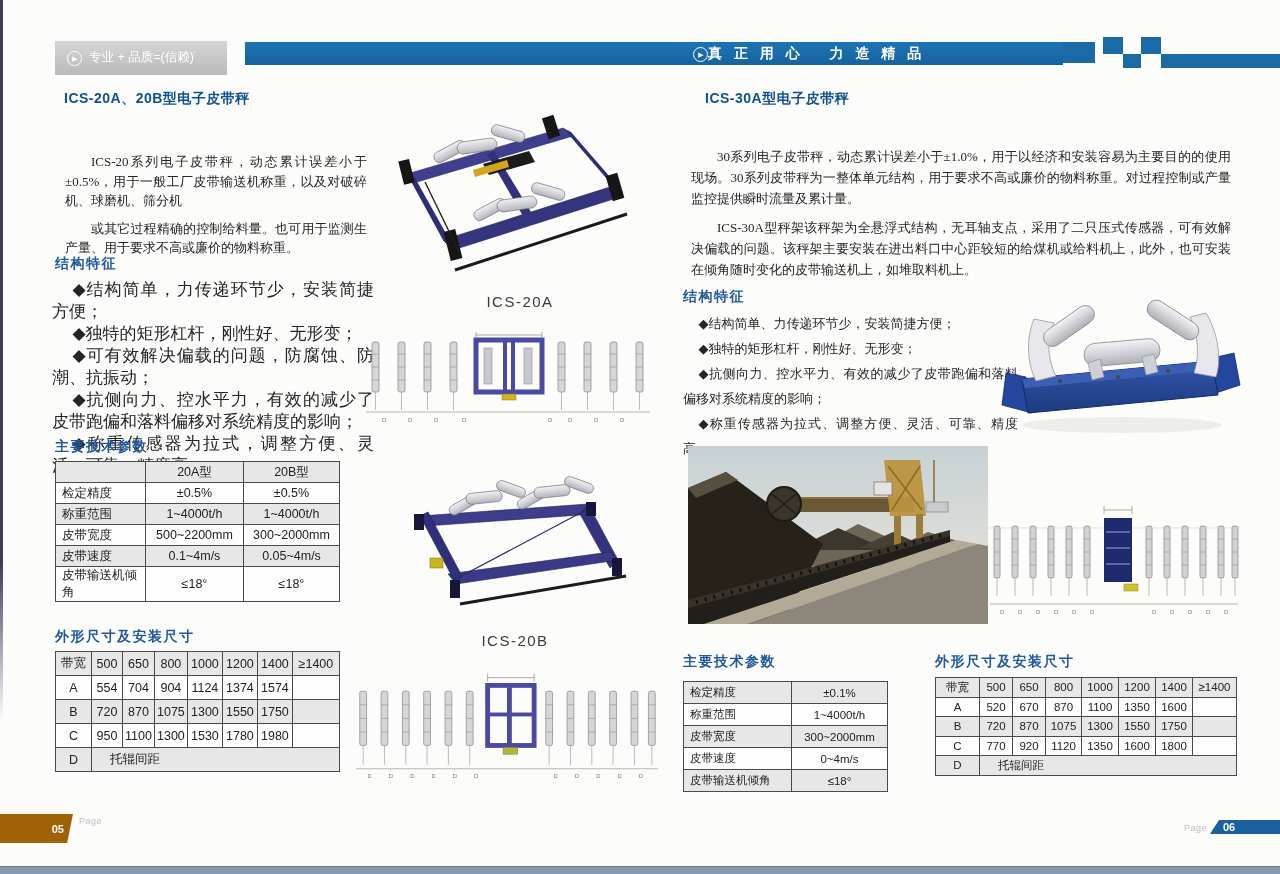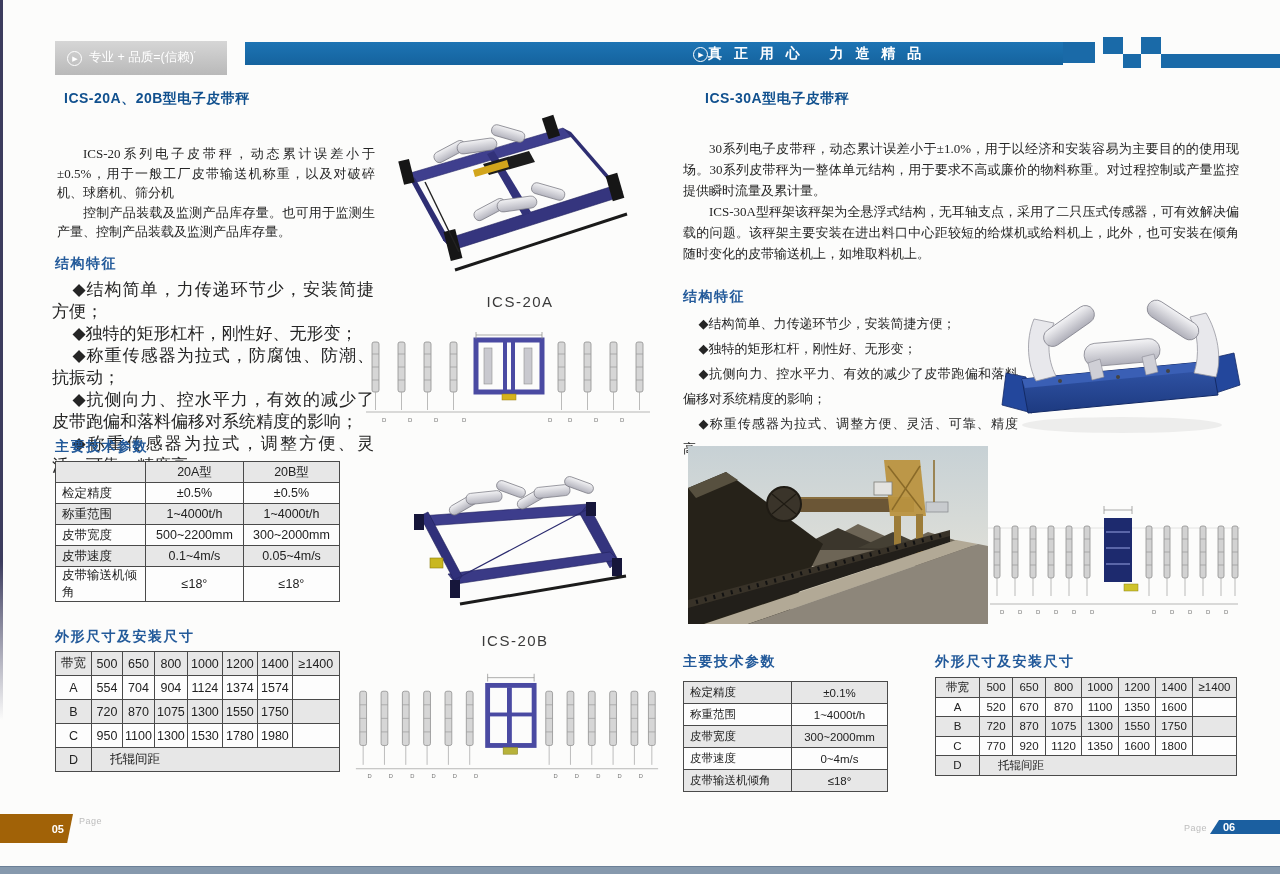--- a/index.html
+++ b/index.html
@@ -18,21 +18,21 @@
   .slogan{font-weight:bold;font-size:14px;letter-spacing:4px;}
   .play{display:inline-flex;width:15px;height:15px;border:1.5px solid #fff;border-radius:50%;
     align-items:center;justify-content:center;font-size:7px;color:#fff;line-height:1;
     padding-left:1px;box-sizing:border-box;flex:none;}
   .chk{background:#1a6aa8;}
   
   .page-title{font-weight:bold;font-size:14px;color:#10508e;letter-spacing:.5px;}
   .sec-h{font-weight:bold;font-size:14px;color:#235a9a;letter-spacing:1.5px;}
   
   .serif{font-family:"Liberation Serif","DejaVu Serif",serif;color:#252525;}
-  .intro p{margin:0;text-indent:2em;text-align:justify;}
+  .intro p{margin:8px;text-indent:2em;text-align:justify;}
   .intro{font-size:13px;line-height:19.5px;}
   .intro-r{font-size:13px;line-height:21px;}
   .feat p{margin:0;text-indent:1.2em;text-align:justify;}
   
   table{border-collapse:collapse;font-family:Liberation Sans, sans-serif;color:#222;}
   td{border:1px solid #4a4a4a;text-align:center;padding:0 2px;}
   tr:nth-child(odd) td{background:#e7e7e7;}
   tr:nth-child(even) td{background:#fdfdfd;}
   .t-left td:first-child{text-align:left;padding-left:6px;}
   .tbl-l td{height:20px;font-size:12.5px;}
@@ -75,28 +75,28 @@
   <div class="abs chk" style="left:1063px;top:42px;width:32px;height:21px"></div>
   <div class="abs chk" style="left:1103px;top:37px;width:20px;height:17px"></div>
   <div class="abs chk" style="left:1141px;top:37px;width:20px;height:17px"></div>
   <div class="abs chk" style="left:1123px;top:54px;width:18px;height:14px"></div>
   <div class="abs chk" style="left:1161px;top:54px;width:119px;height:14px"></div>
 
   <div class="abs page-title" style="left:64px;top:90px">ICS-20A、20B型电子皮带秤</div>
 
   <div class="abs serif intro" style="left:57px;top:144px;width:318px">
     <p>ICS-20系列电子皮带秤，动态累计误差小于±0.5%，用于一般工厂皮带输送机称重，以及对破碎机、球磨机、筛分机</p>
-    <p>控制产品装载及监测产品库存量。也可用于监测生产量、控制产品装载及监测产品库存量。</p>
+    <p>或其它过程精确的控制给料量。也可用于监测生产量、用于要求不高或廉价的物料称重。</p>
   </div>
 
   <div class="abs sec-h" style="left:55px;top:255px">结构特征</div>
   <div class="abs serif feat" style="left:52px;top:279px;width:322px;font-size:17px;line-height:22px">
     <p>◆结构简单，力传递环节少，安装简捷方便；</p>
     <p>◆独特的矩形杠杆，刚性好、无形变；</p>
-    <p>◆称重传感器为拉式，防腐蚀、防潮、抗振动；</p>
+    <p>◆可有效解决偏载的问题，防腐蚀、防潮、抗振动；</p>
     <p>◆抗侧向力、控水平力，有效的减少了皮带跑偏和落料偏移对系统精度的影响；</p>
     <p>◆称重传感器为拉式，调整方便、灵活、可靠、精度高；</p>
   </div>
 
   <div class="abs sec-h" style="left:55px;top:438px">主要技术参数</div>
   <table class="abs tbl-l t-left" style="left:55px;top:461px;width:285px">
     <colgroup>
         <col style="width:90px">
         <col style="width:98px">
         <col>

